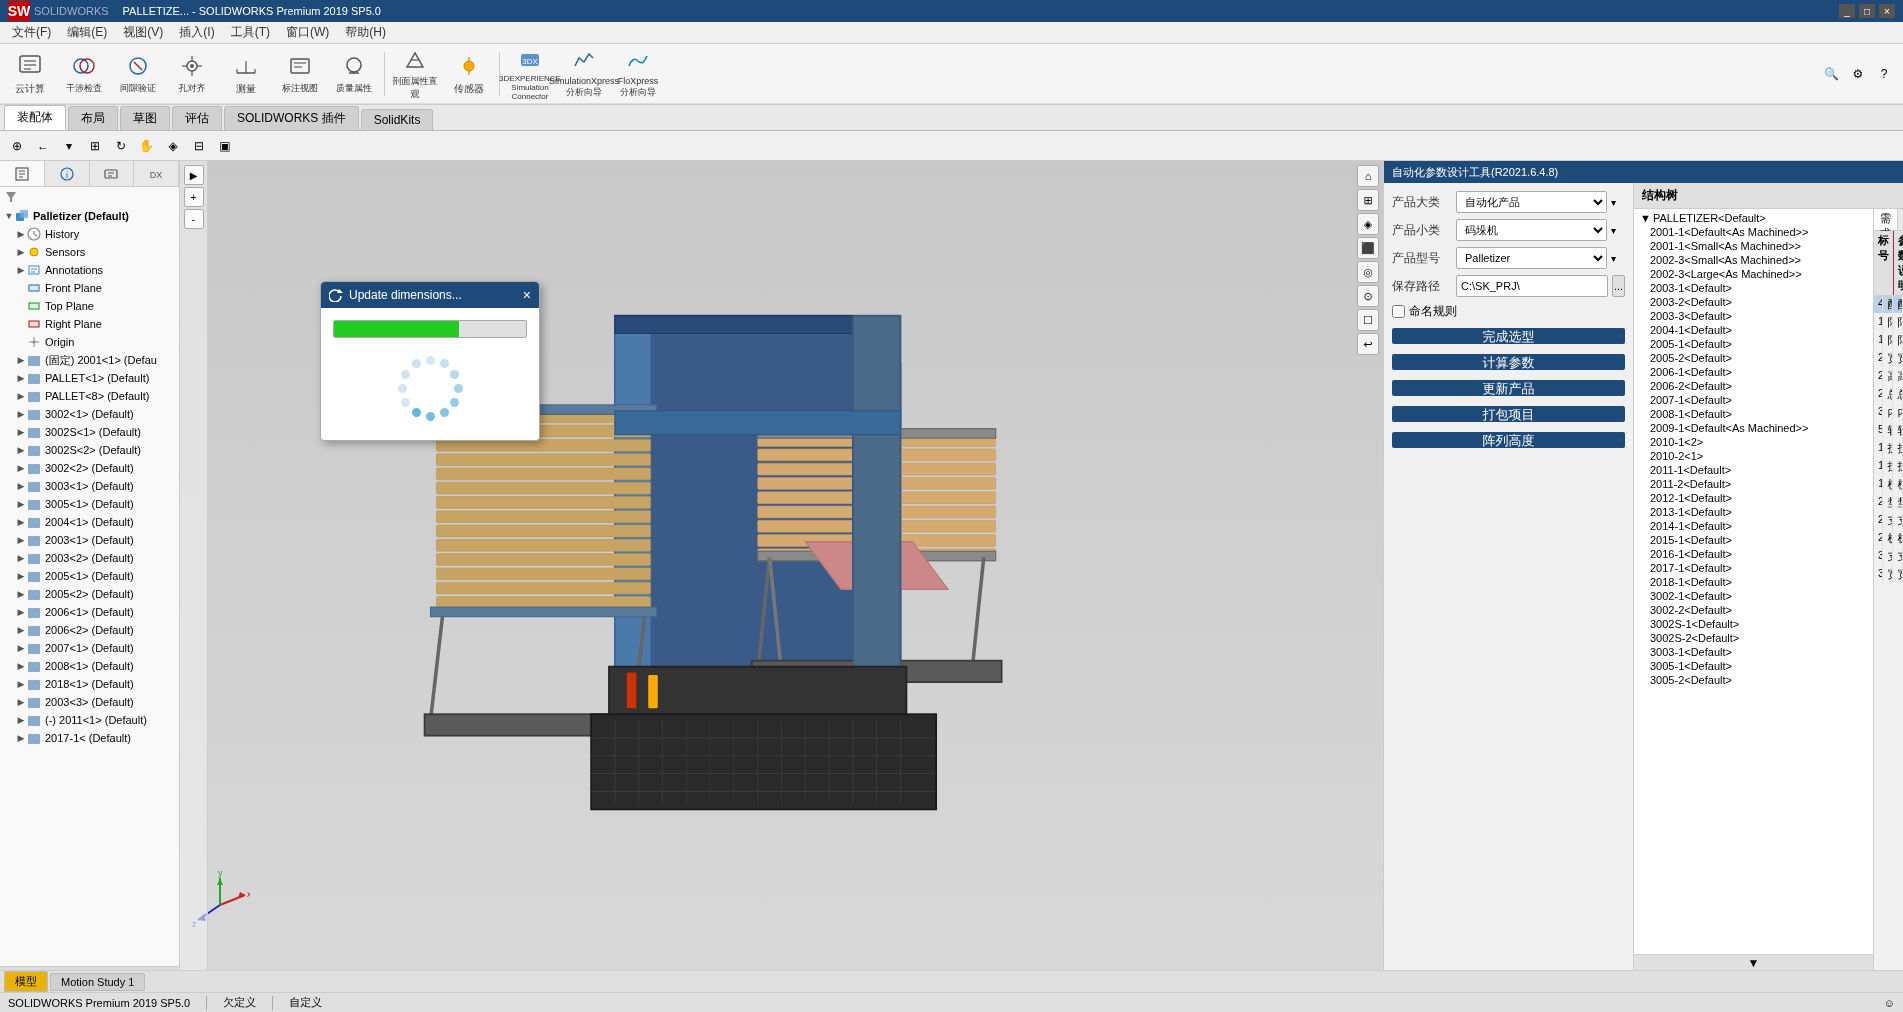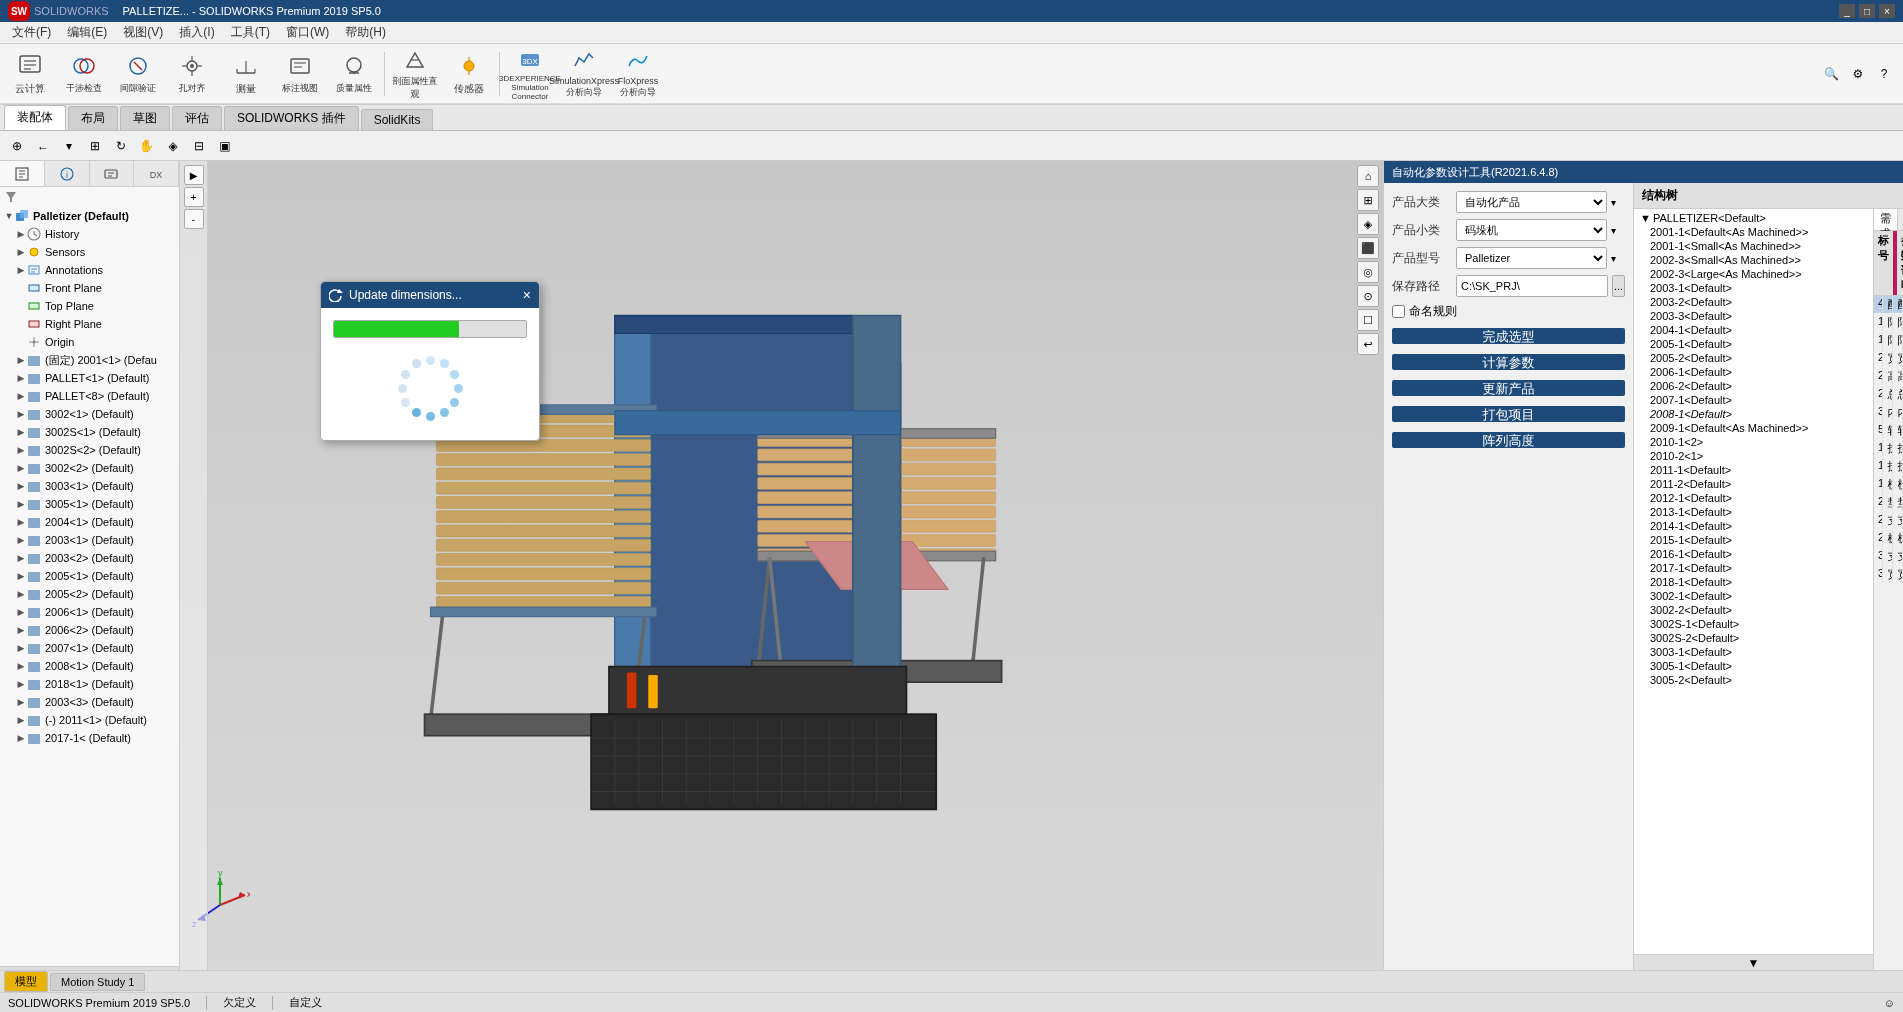--- a/index.html
+++ b/index.html
@@ -76,40 +76,40 @@
     .right-right { flex: 1; display: flex; flex-direction: column; overflow: hidden; }
 
     
     .action-btn { height: 16px; background: #1e4a7a; color: white; border: none; cursor: pointer; font-size: 13px; border-radius: 2px; margin: 2px 0; }
     .struct-tree { overflow-y: auto; flex: 1; background: white; padding: 2px; }
     .struct-item { padding: 1px 4px; font-size: 11px; cursor: pointer; white-space: nowrap; }
 
     
     .param-table-container { flex: 1; overflow: hidden; display: flex; flex-direction: column; }
     .param-table-header { display: flex; background: #e0e0e0; border-bottom: 1px solid #ccc; }
-    .param-col-header { padding: 2px 4px; font-size: 11px; border-right: 4px solid #be185d; font-weight: bold; }
+    .param-col-header { padding: 2px 4px; font-size: 11px; border-right: 1px solid #be185d; font-weight: bold; }
     .param-table { overflow-y: auto; flex: 1; }
     .param-row { display: flex; border-bottom: 1px solid #f0f0f0; }
     .param-row.selected { background: #b8d0e8; }
     .param-cell { padding: 1px 4px; font-size: 11px; border-right: 1px solid #e0e0e0; overflow: hidden; white-space: nowrap; }
 
     
     .update-dialog { position: absolute; top: 120px; left: 140px; width: 220px; background: white; border: 1px solid #aaa; box-shadow: 3px 3px 8px rgba(0,0,0,0.3); border-radius: 4px; z-index: 100; }
     .dialog-title { height: 26px; background: #1e4a7a; color: white; display: flex; align-items: center; justify-content: space-between; padding: 0 8px; font-size: 12px; border-radius: 4px 4px 0 0; }
     .dialog-close { background: none; border: none; color: white; cursor: pointer; font-size: 14px; }
     .dialog-body { padding: 12px; display: flex; flex-direction: column; align-items: center; gap: 10px; }
     .progress-bar-bg { width: 100%; height: 18px; background: #e0e0e0; border: 1px solid #aaa; border-radius: 2px; overflow: hidden; }
     .progress-bar-fill { height: 100%; background: #22cc22; width: 65%; }
 
     
     .spinner { width: 80px; height: 80px; position: relative; }
 
     
     .sw-logo { display: flex; align-items: center; gap: 4px; }
-    .sw-logo-icon { width: 22px; height: 20px; background: #cc0000; border-radius: 6px; display: flex; align-items: center; justify-content: center; color: white; font-weight: bold; font-size: 10px; }
+    .sw-logo-icon { width: 22px; height: 20px; background: #cc0000; border-radius: 0; display: flex; align-items: center; justify-content: center; color: white; font-weight: bold; font-size: 14px; }
 
     
     .vp-bg { 
       width: 100%; height: 100%; 
       background: linear-gradient(180deg, #c8c8c8 0%, #d8d8d8 100%);
       position: relative;
     }
 
     
     .col-num { width: 60px; }
@@ -974,21 +974,21 @@
                 <div class="struct-item" style="padding-left:14px;">2002-3&lt;Large&lt;As Machined&gt;&gt;</div>
                 <div class="struct-item" style="padding-left:14px;">2003-1&lt;Default&gt;</div>
                 <div class="struct-item" style="padding-left:14px;">2003-2&lt;Default&gt;</div>
                 <div class="struct-item" style="padding-left:14px;">2003-3&lt;Default&gt;</div>
                 <div class="struct-item" style="padding-left:14px;">2004-1&lt;Default&gt;</div>
                 <div class="struct-item" style="padding-left:14px;">2005-1&lt;Default&gt;</div>
                 <div class="struct-item" style="padding-left:14px;">2005-2&lt;Default&gt;</div>
                 <div class="struct-item" style="padding-left:14px;">2006-1&lt;Default&gt;</div>
                 <div class="struct-item" style="padding-left:14px;">2006-2&lt;Default&gt;</div>
                 <div class="struct-item" style="padding-left:14px;">2007-1&lt;Default&gt;</div>
-                <div class="struct-item" style="padding-left:14px;font-style:italic;">2008-1&lt;Default&gt;</div>
+                <div class="struct-item" style="padding-left:14px;">2008-1&lt;Default&gt;</div>
                 <div class="struct-item" style="padding-left:14px;">2009-1&lt;Default&lt;As Machined&gt;&gt;</div>
                 <div class="struct-item" style="padding-left:14px;">2010-1&lt;2&gt;</div>
                 <div class="struct-item" style="padding-left:14px;">2010-2&lt;1&gt;</div>
                 <div class="struct-item" style="padding-left:14px;">2011-1&lt;Default&gt;</div>
                 <div class="struct-item" style="padding-left:14px;">2011-2&lt;Default&gt;</div>
                 <div class="struct-item" style="padding-left:14px;">2012-1&lt;Default&gt;</div>
                 <div class="struct-item" style="padding-left:14px;">2013-1&lt;Default&gt;</div>
                 <div class="struct-item" style="padding-left:14px;">2014-1&lt;Default&gt;</div>
                 <div class="struct-item" style="padding-left:14px;">2015-1&lt;Default&gt;</div>
                 <div class="struct-item" style="padding-left:14px;">2016-1&lt;Default&gt;</div>

